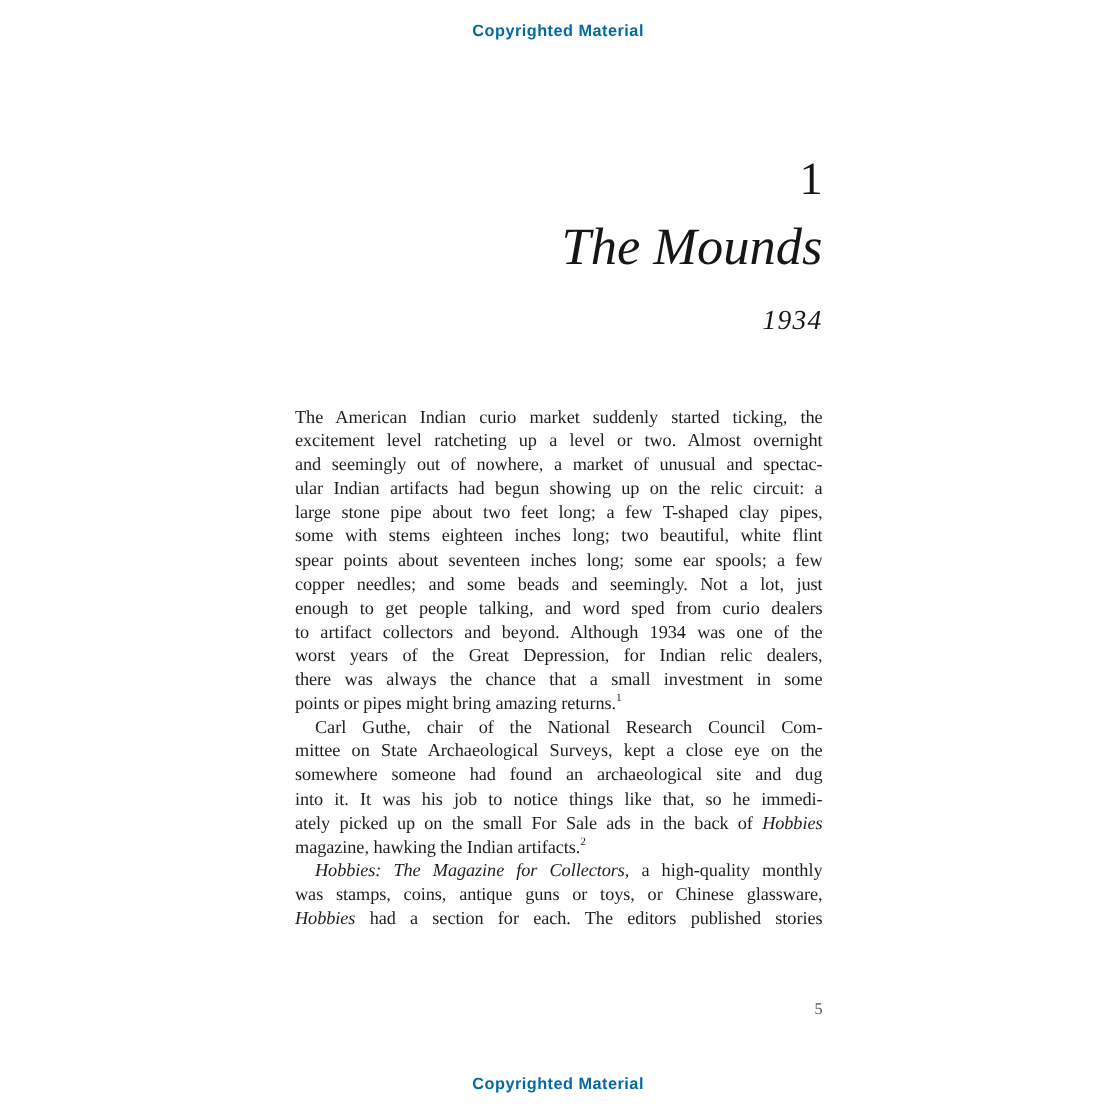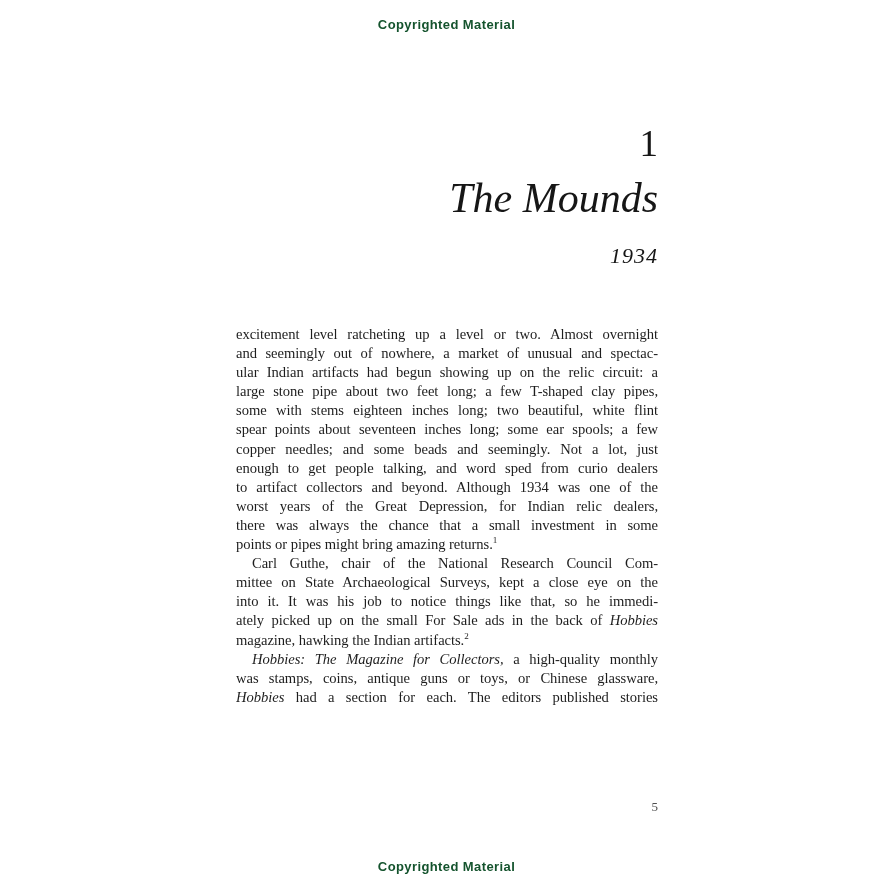--- a/index.html
+++ b/index.html
@@ -14,21 +14,21 @@
   }
   .copyright {
     position: absolute;
     left: 0;
     width: 100%;
     text-align: center;
     font-family: "Liberation Sans", sans-serif;
     font-size: 13px;
     font-weight: bold;
     letter-spacing: 0.4px;
-    color: #14532d;
+    color: #0369a1;
   }
   .copyright.top { top: 17px; }
   .copyright.bottom { top: 859px; }
   .heading {
     position: absolute;
     top: 124px;
     right: 235px;
     text-align: right;
     color: #161616;
   }
@@ -91,34 +91,36 @@
 
   <div class="copyright top">Copyrighted Material</div>
 
   <div class="heading">
     <div class="chapter-number">1</div>
     <div class="chapter-title">The Mounds</div>
     <div class="chapter-year">1934</div>
   </div>
 
   <div class="body-text">
+      <div class="line"><span>The American Indian curio market suddenly started ticking, the</span></div>
       <div class="line"><span>excitement level ratcheting up a level or two. Almost overnight</span></div>
       <div class="line"><span>and seemingly out of nowhere, a market of unusual and spectac-</span></div>
       <div class="line"><span>ular Indian artifacts had begun showing up on the relic circuit: a</span></div>
       <div class="line"><span>large stone pipe about two feet long; a few T-shaped clay pipes,</span></div>
       <div class="line"><span>some with stems eighteen inches long; two beautiful, white flint</span></div>
       <div class="line"><span>spear points about seventeen inches long; some ear spools; a few</span></div>
       <div class="line"><span>copper needles; and some beads and seemingly. Not a lot, just</span></div>
       <div class="line"><span>enough to get people talking, and word sped from curio dealers</span></div>
       <div class="line"><span>to artifact collectors and beyond. Although 1934 was one of the</span></div>
       <div class="line"><span>worst years of the Great Depression, for Indian relic dealers,</span></div>
       <div class="line"><span>there was always the chance that a small investment in some</span></div>
       <div class="line last"><span>points or pipes might bring amazing returns.</span><sup>1</sup></div>
       <div class="line indent"><span>Carl Guthe, chair of the National Research Council Com-</span></div>
       <div class="line"><span>mittee on State Archaeological Surveys, kept a close eye on the</span></div>
+      <div class="line"><span>somewhere someone had found an archaeological site and dug</span></div>
       <div class="line"><span>into it. It was his job to notice things like that, so he immedi-</span></div>
       <div class="line"><span>ately picked up on the small For Sale ads in the back of </span><span style="font-style: italic;">Hobbies</span></div>
       <div class="line last"><span>magazine, hawking the Indian artifacts.</span><sup>2</sup></div>
       <div class="line indent"><span style="font-style: italic;">Hobbies: The Magazine for Collectors,</span><span> a high-quality monthly</span></div>
       <div class="line"><span>was stamps, coins, antique guns or toys, or Chinese glassware,</span></div>
       <div class="line"><span style="font-style: italic;">Hobbies</span><span> had a section for each. The editors published stories</span></div>
     </div>
 
   <div class="page-number">5</div>
 

